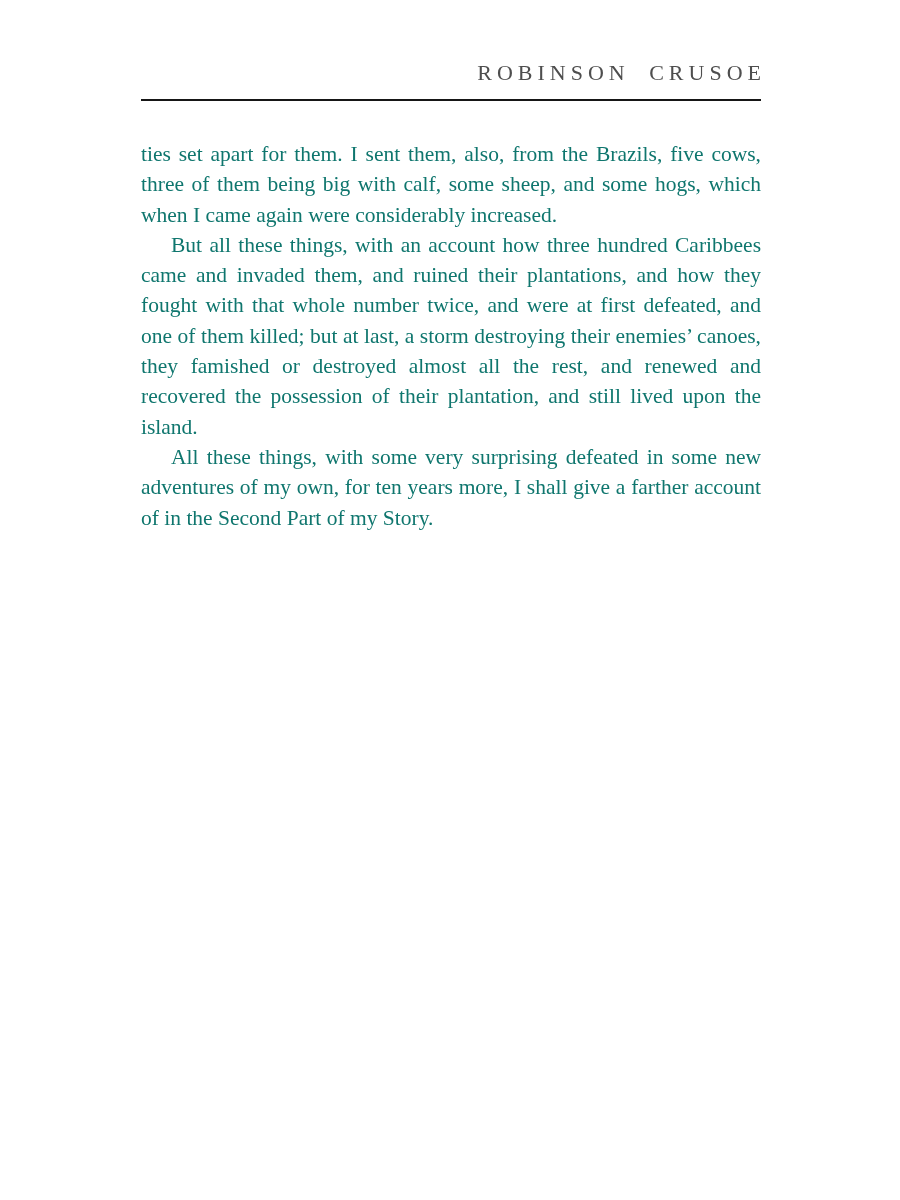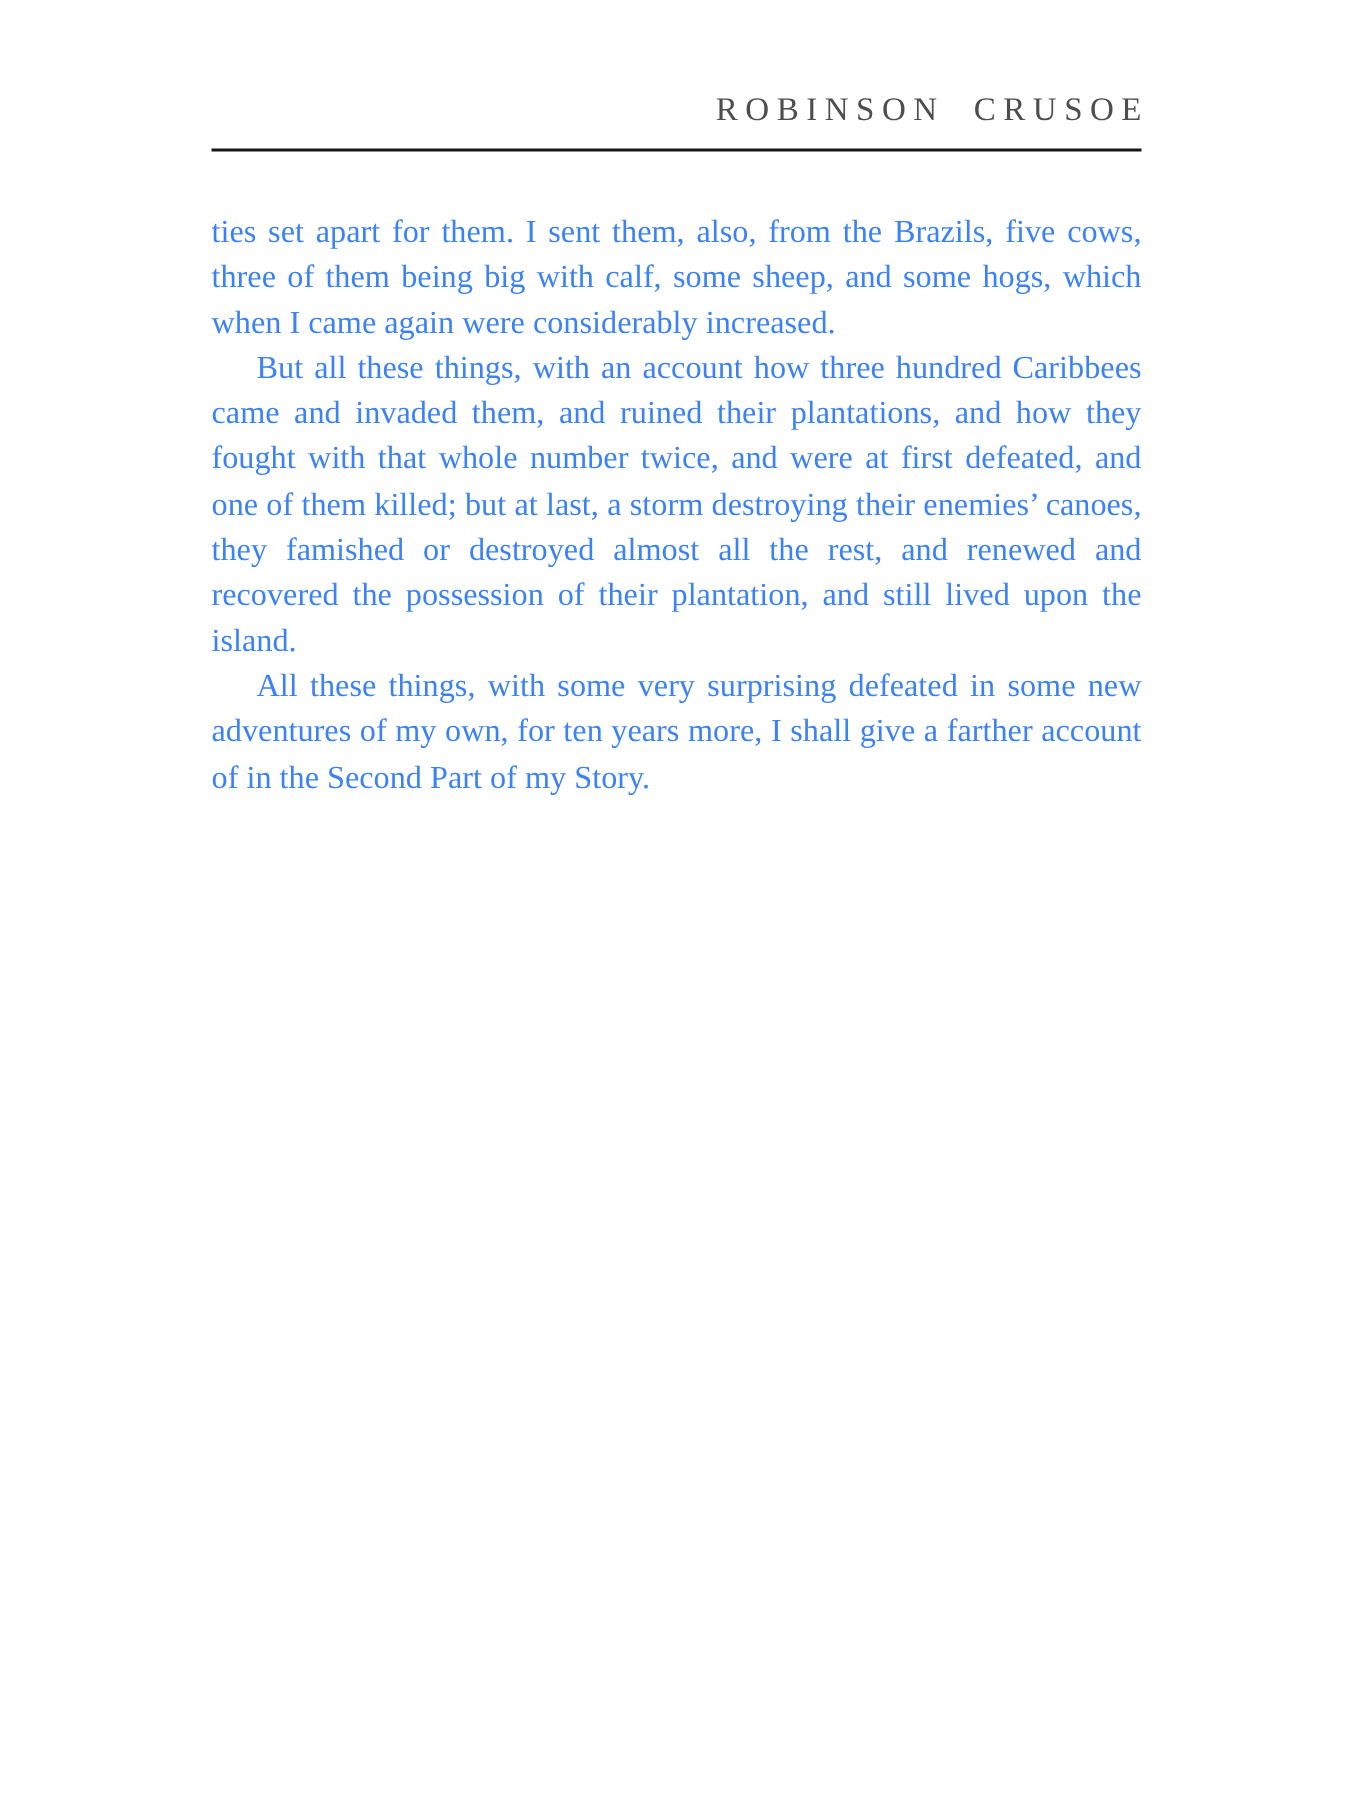--- a/index.html
+++ b/index.html
@@ -34,21 +34,21 @@
   .head-rule {
     margin-top: 14px;
     height: 2px;
     background: #161616;
     border: none;
   }
   .body-text {
     margin-top: 38px;
     font-size: 21.5px;
     line-height: 30.3px;
-    color: #3b82f6;
+    color: #0f766e;
     text-align: justify;
     text-justify: inter-word;
   }
   .para {
     margin: 0;
     padding: 0;
   }
   .para.indent {
     text-indent: 30px;
   }

